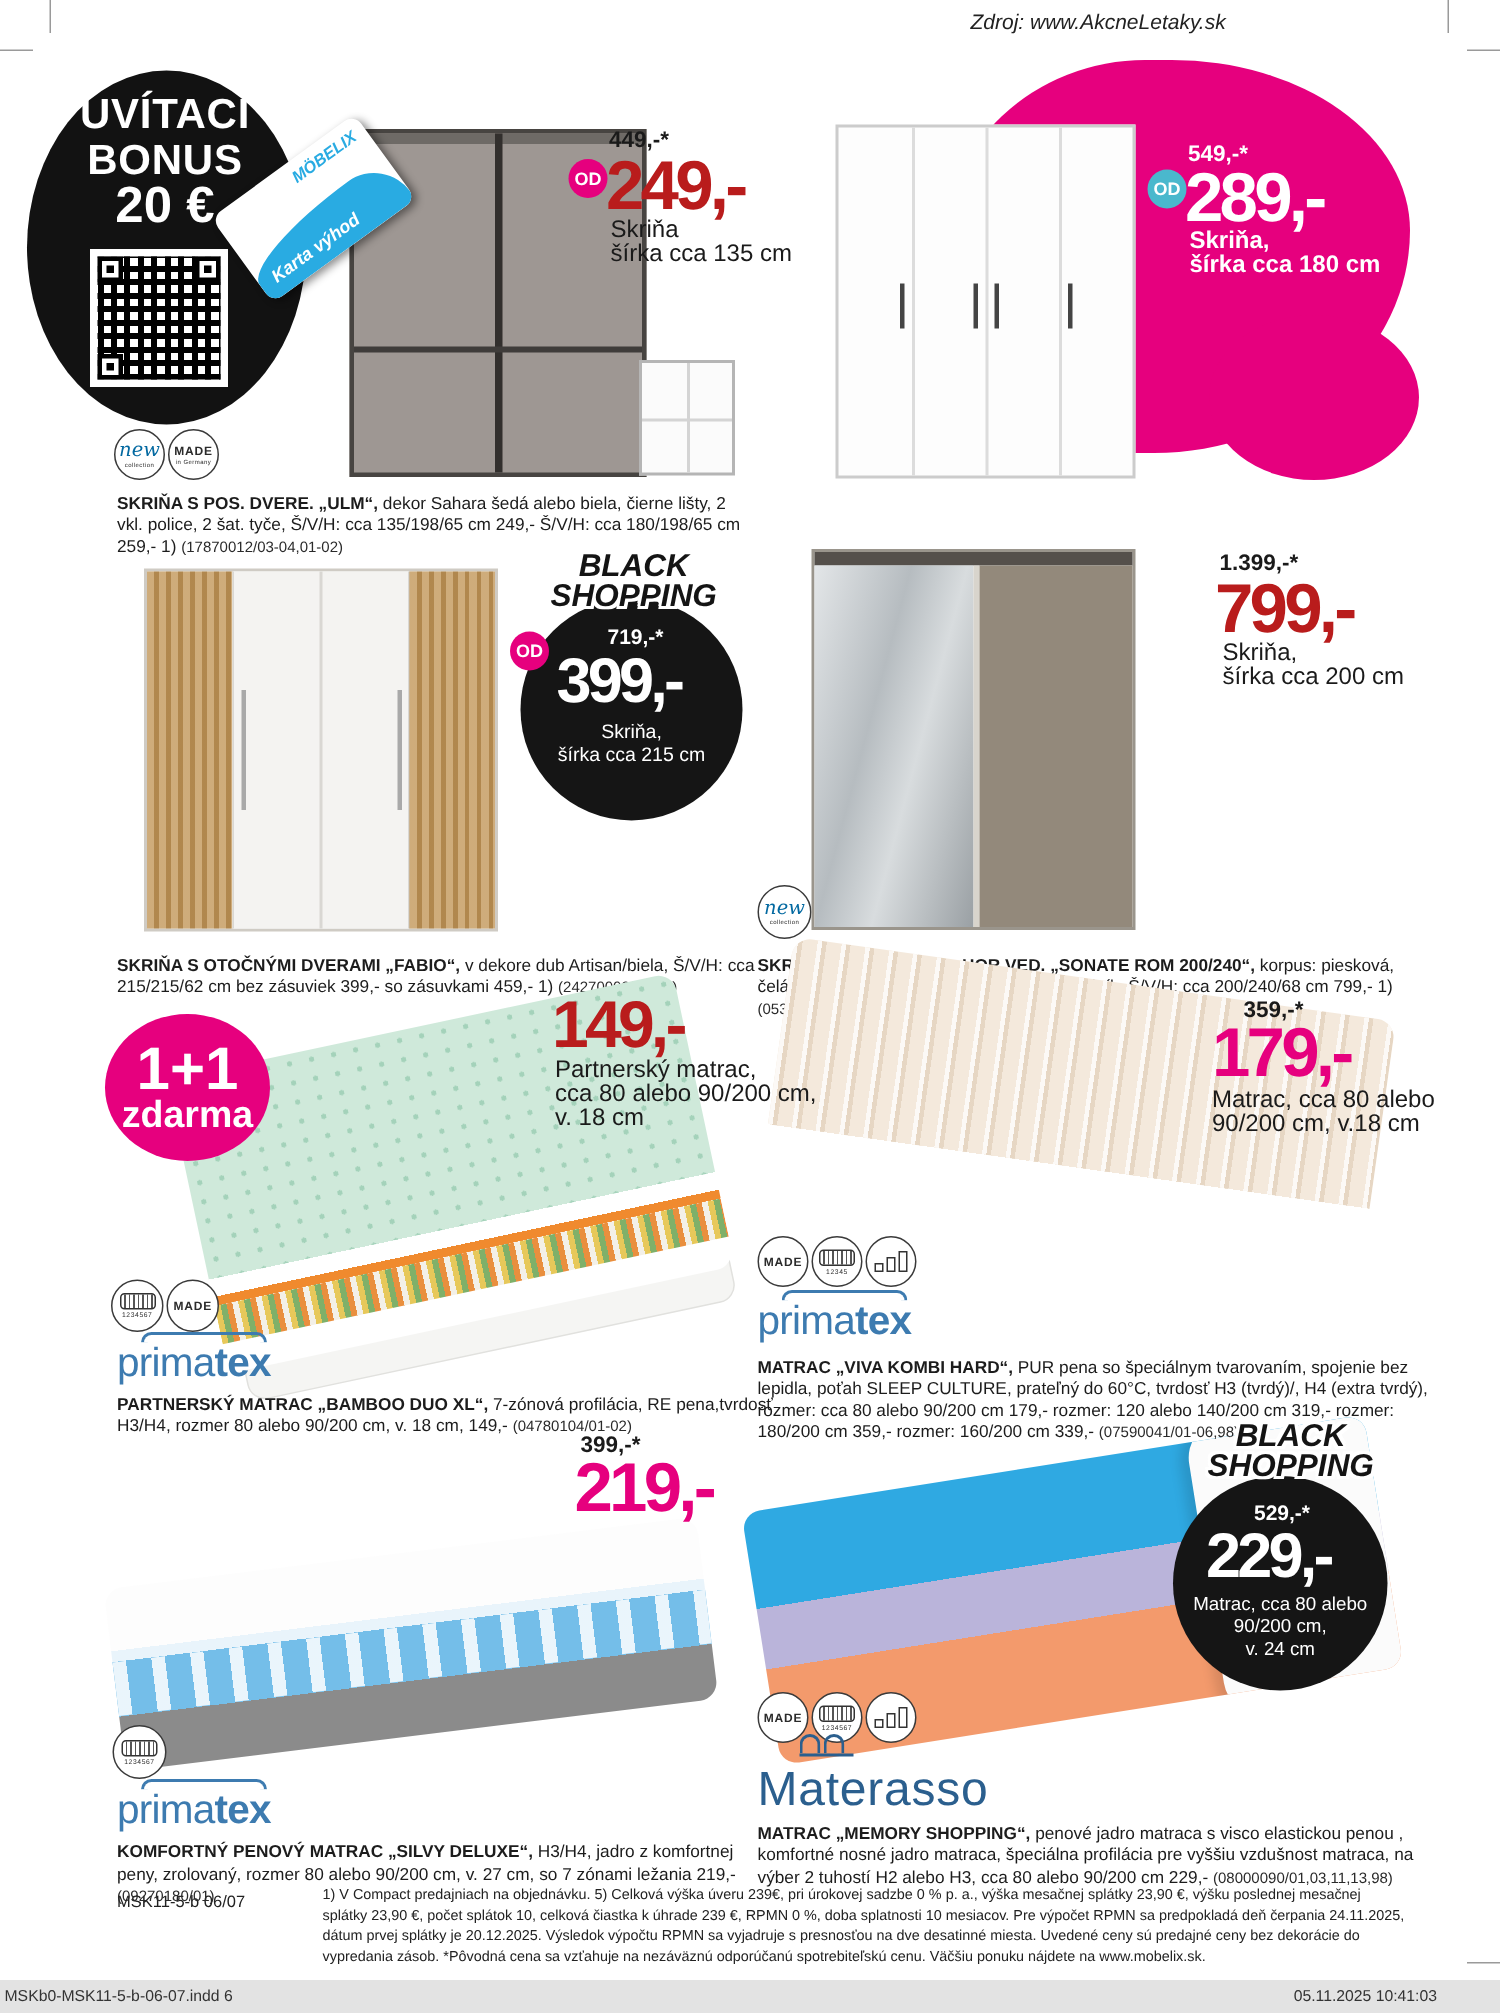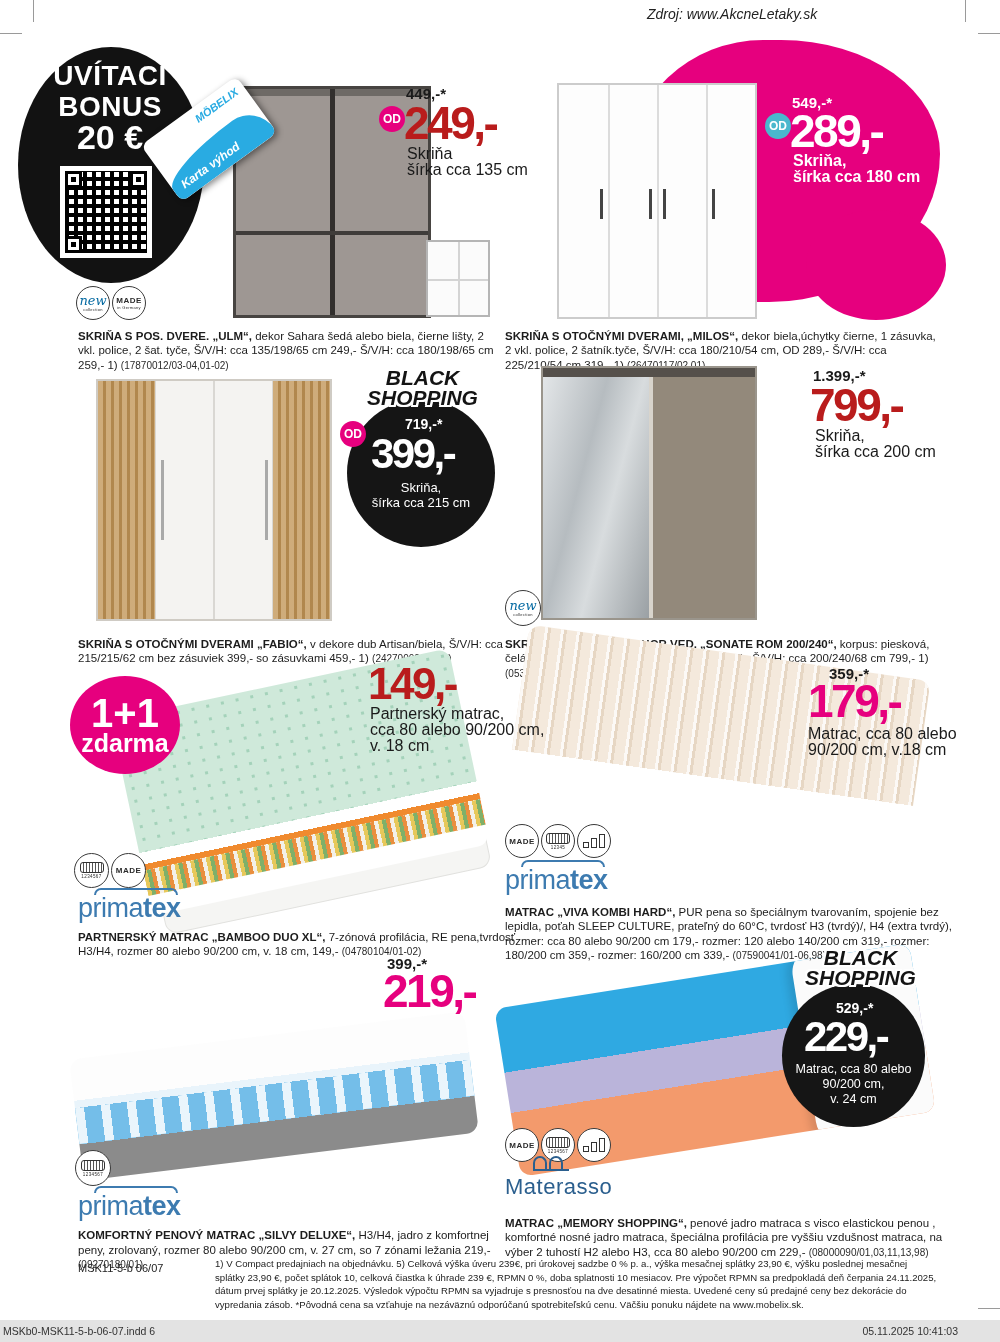--- a/index.html
+++ b/index.html
@@ -84,21 +84,21 @@
   .promo .a{font-size:40px;font-weight:700;line-height:36px;}
   .promo .b{font-size:25px;font-weight:700;line-height:24px;}
   
   .ptx{position:absolute;}
   .ptx .br{height:7px;border:2px solid #3d7bb0;border-bottom:none;border-radius:8px 8px 0 0;width:82%;margin-left:16%;box-sizing:border-box;}
   .ptx .tx{font-size:27px;color:#3d7bb0;line-height:26px;letter-spacing:-.5px;}
   .ptx .tx b{font-weight:700;}
   .mat-logo{position:absolute;color:#2b5f8e;}
   .mat-logo .arches{display:flex;gap:2px;border-bottom:2.5px solid #2b5f8e;width:36px;padding-bottom:0;margin-left:28px;}
   .mat-logo .arches i{display:block;width:14px;height:13px;border:2.5px solid #2b5f8e;border-bottom:none;border-radius:9px 9px 0 0;box-sizing:border-box;}
-  .mat-logo .nm{font-size:22px;letter-spacing:.5px;margin-top:3px;}
+  .mat-logo .nm{font-size:32px;letter-spacing:.5px;margin-top:3px;}
   
   .matt{position:absolute;border-radius:12px;}
   .bamboo-under{left:150px;top:770px;width:330px;height:130px;background:#f5f5f3;border:1px solid #e1e1de;transform:rotate(-12deg);z-index:1;}
   .bamboo{left:128px;top:682px;width:345px;height:200px;transform:rotate(-12deg);z-index:2;overflow:hidden;
      background:linear-gradient(#cfe9da 0 68%,#ffffff 68% 74%,#f08a2e 74% 77%,#fff 77% 100%);}
   .bamboo .dots{position:absolute;left:0;top:0;width:100%;height:68%;
      background-image:radial-gradient(circle 3px,#a4d2ba 55%,transparent 60%);background-size:15px 13px;}
   .bamboo .speck{position:absolute;left:0;top:77%;width:100%;height:13%;
      background:repeating-linear-gradient(90deg,#e7c85a 0 4px,#7fb069 4px 8px,#e98f3e 8px 12px,#f3f0e8 12px 16px);}
   .viva{left:515px;top:652px;width:405px;height:180px;transform:rotate(8deg);z-index:1;overflow:hidden;
@@ -195,23 +195,20 @@
     <div class="handle" style="left:46%;"></div>
       <div class="handle" style="left:53%;"></div>
     <div class="handle" style="left:21%;"></div>
       <div class="handle" style="left:78%;"></div>
   </div>
   <div class="abs p-old white" style="left:792px;top:94px;z-index:5;">549,-*</div>
   <div class="abs od blue" style="left:765px;top:113px;z-index:5;">OD</div>
   <div class="abs p-big white" style="left:790px;top:108px;font-size:46px;z-index:5;">289,-</div>
   <div class="abs p-sub pre white" style="left:793px;top:153px;font-weight:700;z-index:5;">Skriňa,
 šírka cca 180 cm</div>
-  <p class="desc" style="left:505px;top:317px;width:436px;">
-    <b>SKRIŇA S OTOČNÝMI DVERAMI, „MILOS“,</b><span> dekor biela,úchytky čierne, 1 zásuvka, 2 vkl. police, 2 šatník.tyče, Š/V/H: cca 180/210/54 cm, OD 289,- Š/V/H: cca 225/210/54 cm 319,- 1) </span><span class="code">(26470117/02,01)</span>
-  </p>
 
   <div class="fabio">
     <div class="wood"></div>
       <div class="white"></div>
       <div class="white"></div>
       <div class="wood"></div>
     <div class="hdl" style="left:27%;"></div>
       <div class="hdl" style="left:72%;"></div>
   </div>
   <div class="abs bs-title" style="left:355px;top:368px;width:135px;">

